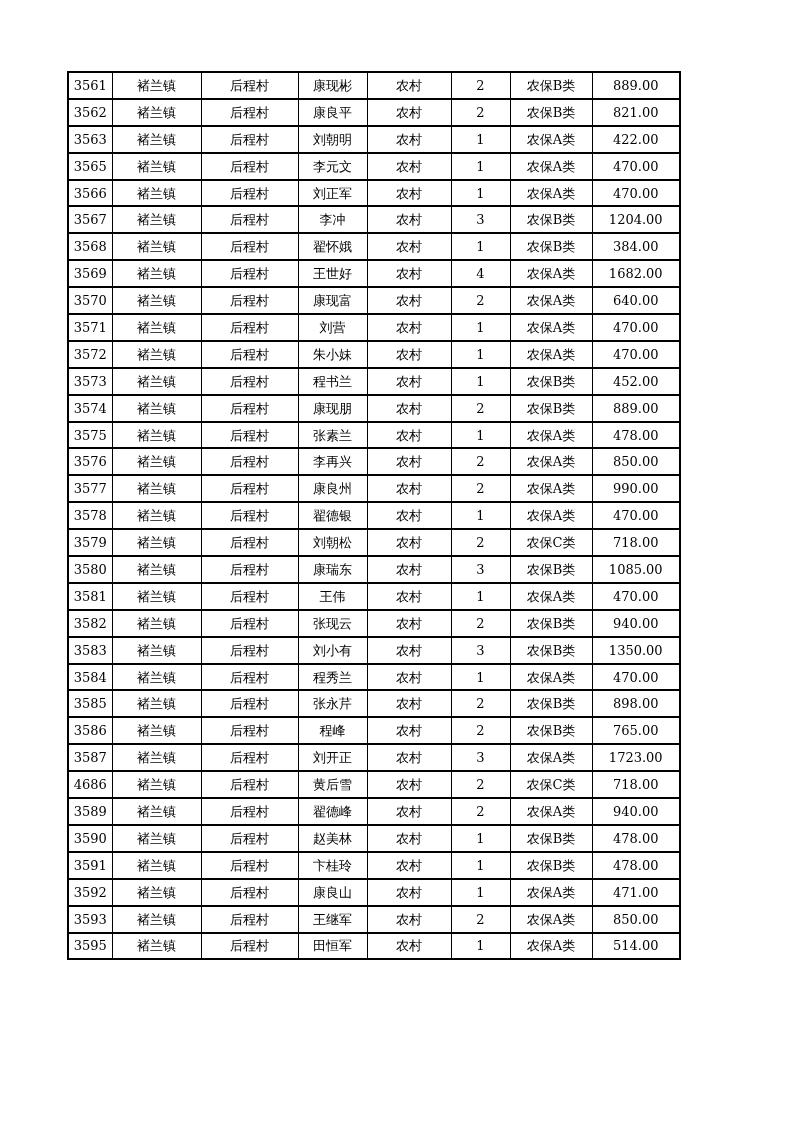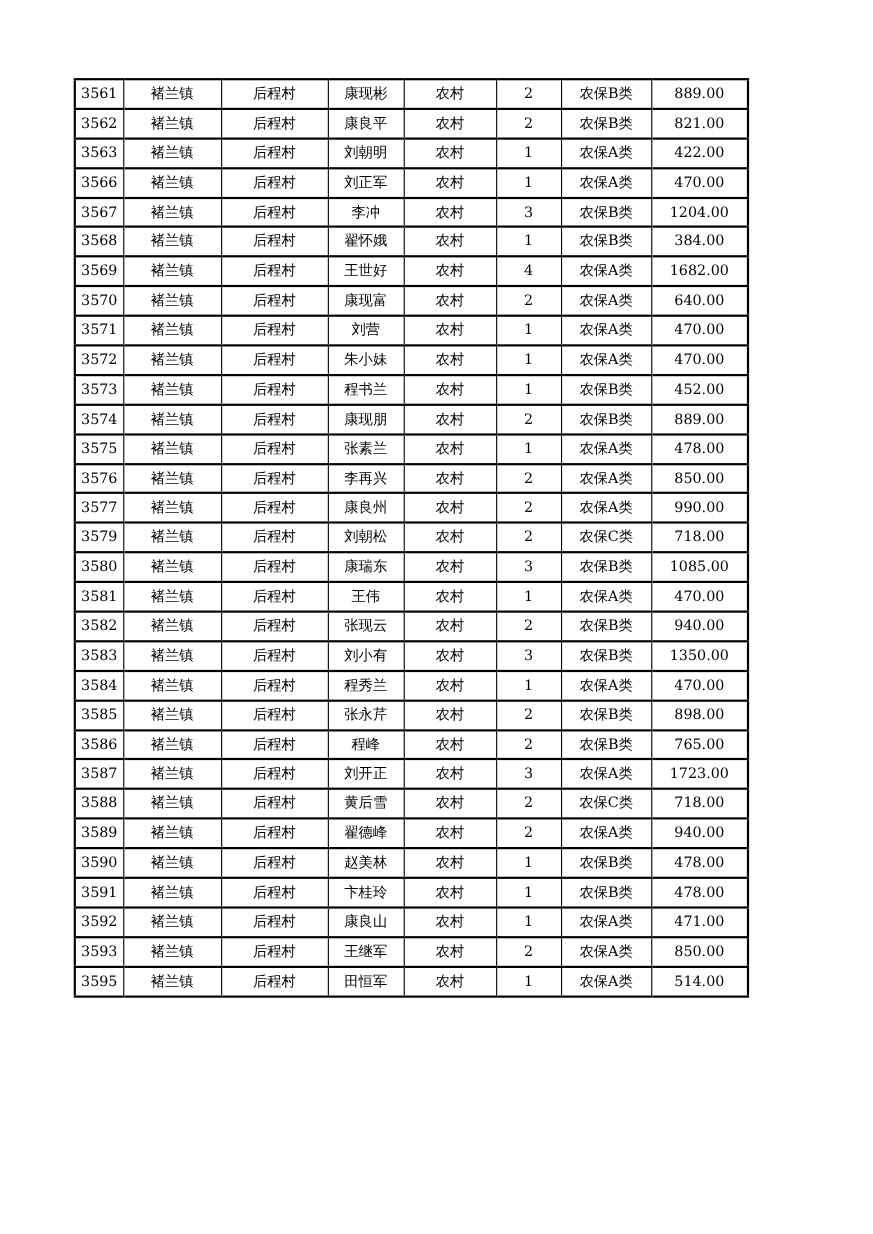--- a/index.html
+++ b/index.html
@@ -88,20 +88,30 @@
           <td>3563</td>
           <td>褚兰镇</td>
           <td>后程村</td>
           <td>刘朝明</td>
           <td>农村</td>
           <td>1</td>
           <td>农保A类</td>
           <td>422.00</td>
         </tr>
         <tr>
+          <td>3565</td>
+          <td>褚兰镇</td>
+          <td>后程村</td>
+          <td>李元文</td>
+          <td>农村</td>
+          <td>1</td>
+          <td>农保A类</td>
+          <td>470.00</td>
+        </tr>
+        <tr>
           <td>3566</td>
           <td>褚兰镇</td>
           <td>后程村</td>
           <td>刘正军</td>
           <td>农村</td>
           <td>1</td>
           <td>农保A类</td>
           <td>470.00</td>
         </tr>
         <tr>
@@ -206,20 +216,30 @@
         </tr>
         <tr>
           <td>3577</td>
           <td>褚兰镇</td>
           <td>后程村</td>
           <td>康良州</td>
           <td>农村</td>
           <td>2</td>
           <td>农保A类</td>
           <td>990.00</td>
+        </tr>
+        <tr>
+          <td>3578</td>
+          <td>褚兰镇</td>
+          <td>后程村</td>
+          <td>翟德银</td>
+          <td>农村</td>
+          <td>1</td>
+          <td>农保A类</td>
+          <td>470.00</td>
         </tr>
         <tr>
           <td>3579</td>
           <td>褚兰镇</td>
           <td>后程村</td>
           <td>刘朝松</td>
           <td>农村</td>
           <td>2</td>
           <td>农保C类</td>
           <td>718.00</td>
@@ -298,21 +318,21 @@
           <td>3587</td>
           <td>褚兰镇</td>
           <td>后程村</td>
           <td>刘开正</td>
           <td>农村</td>
           <td>3</td>
           <td>农保A类</td>
           <td>1723.00</td>
         </tr>
         <tr>
-          <td>3588</td>
+          <td>4686</td>
           <td>褚兰镇</td>
           <td>后程村</td>
           <td>黄后雪</td>
           <td>农村</td>
           <td>2</td>
           <td>农保C类</td>
           <td>718.00</td>
         </tr>
         <tr>
           <td>3589</td>

